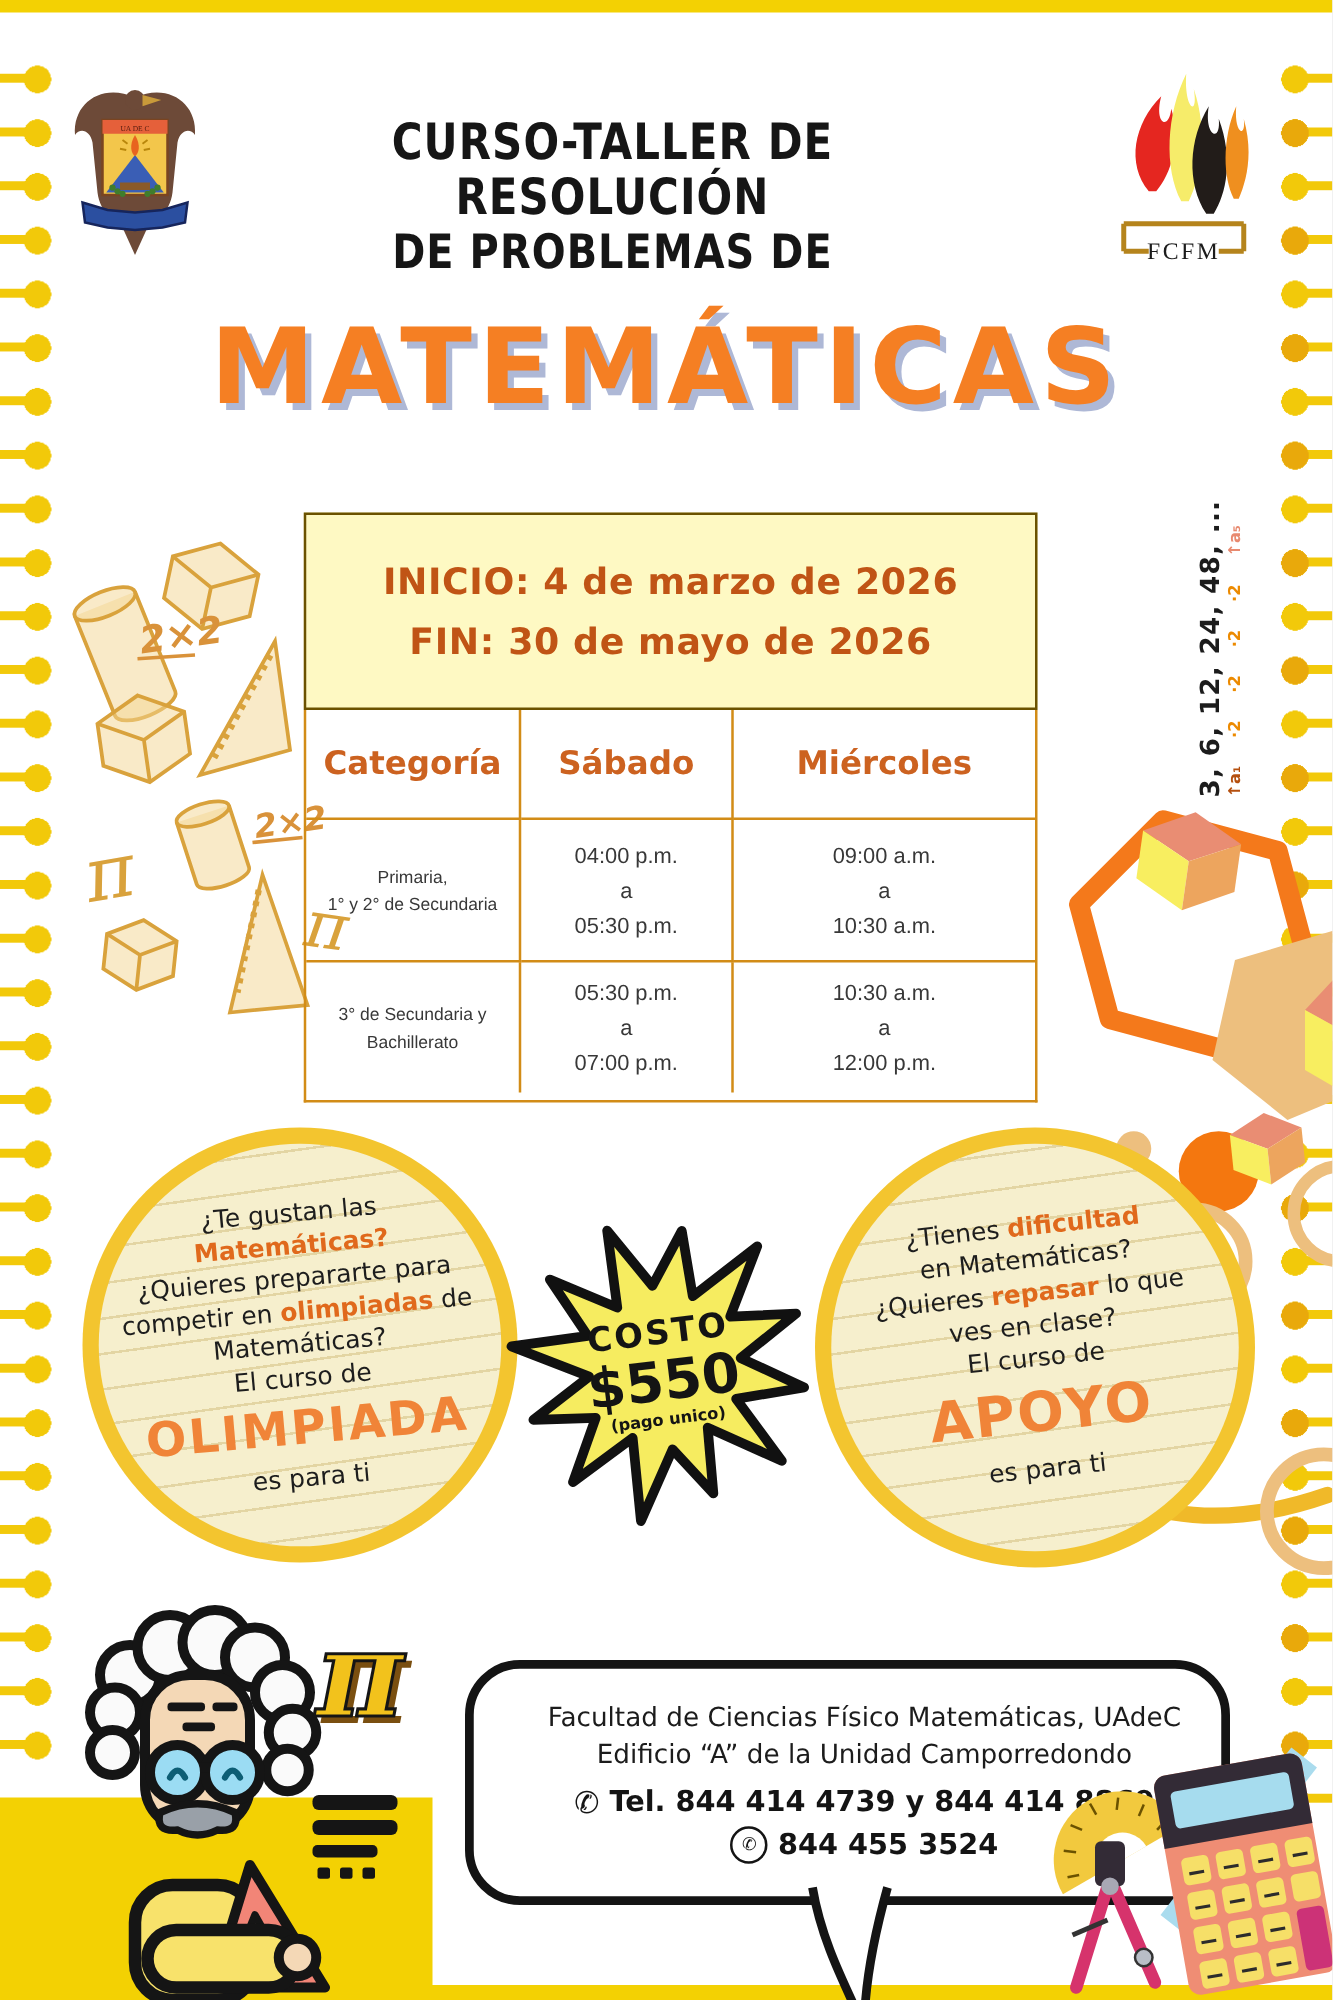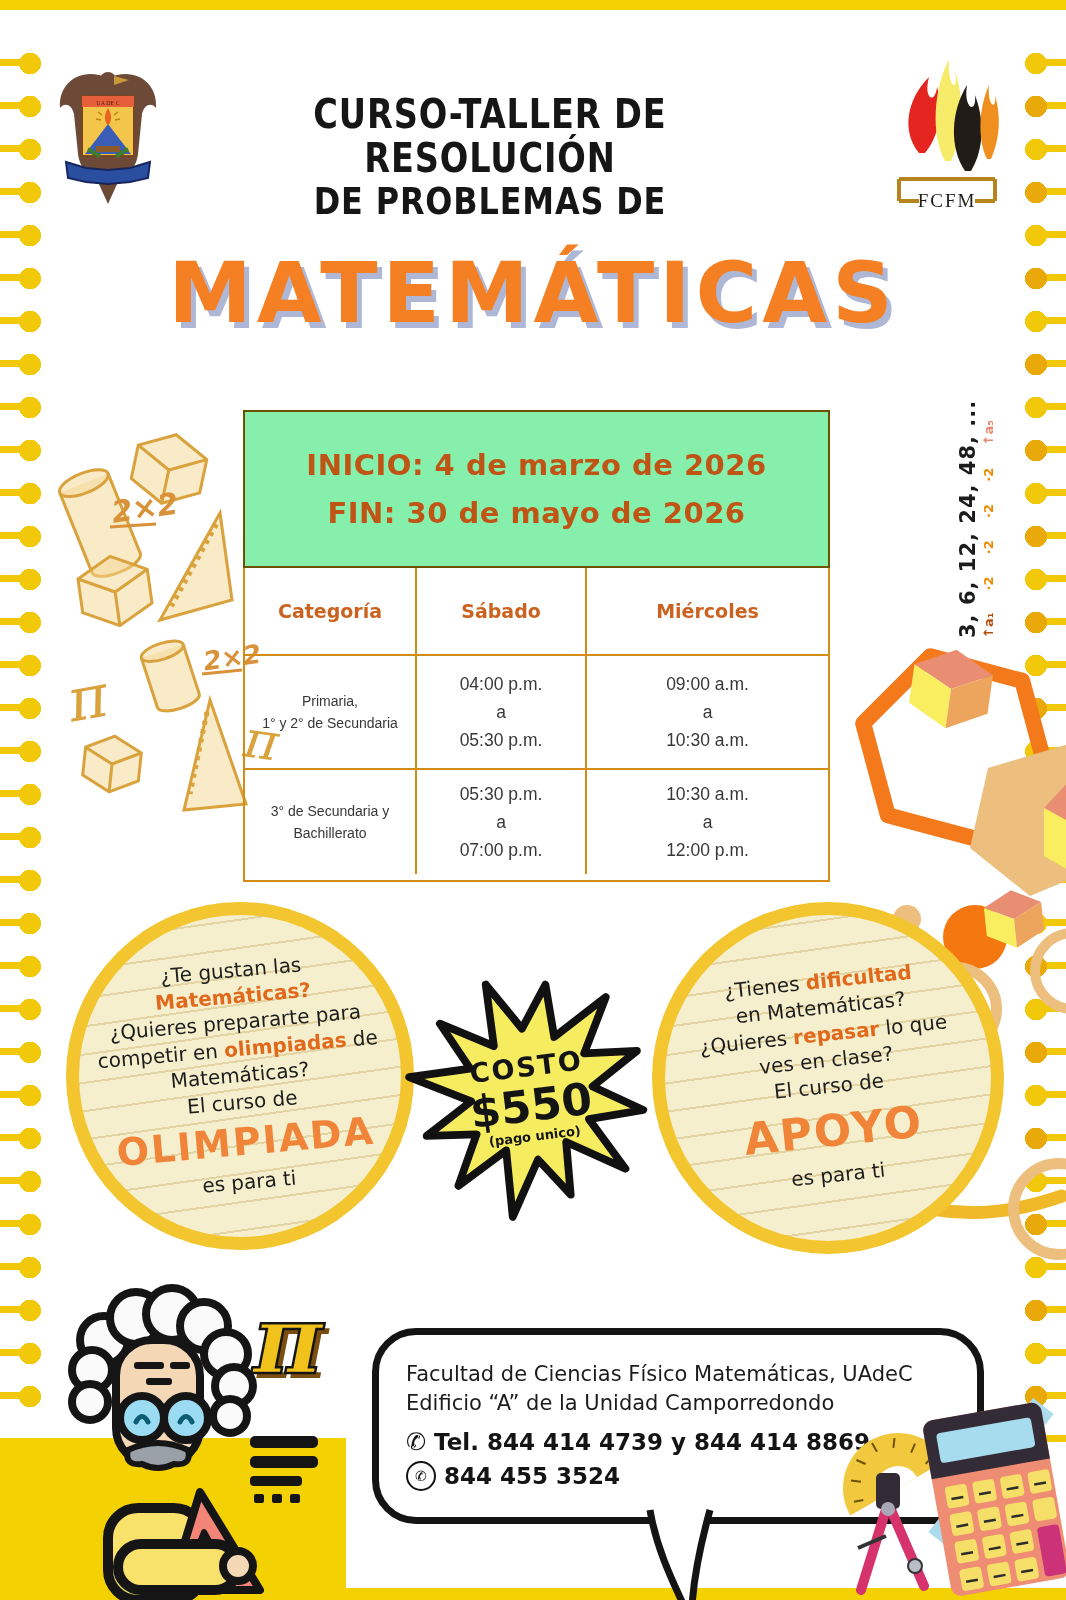--- a/index.html
+++ b/index.html
@@ -28,31 +28,31 @@
   .fcfm{position:absolute;left:893px;top:50px;width:108px;height:160px;}
   .title-block{position:absolute;left:130px;top:92px;width:720px;text-align:center;
     color:#161616;font-weight:700;transform:scaleX(.84);transform-origin:center top;}
   .title-block .t1{font-size:40px;letter-spacing:1px;line-height:1.1;}
   .title-block .t2{font-size:38px;letter-spacing:1px;line-height:1.15;}
   .big-title{position:absolute;left:0;top:244px;width:1066px;text-align:center;
     font-size:84px;font-weight:800;letter-spacing:5px;color:#f57f23;
     text-shadow:5px 6px 0 #aeb8d6;white-space:nowrap;}
   
   .infobox{position:absolute;left:243px;top:410px;width:587px;height:158px;box-sizing:border-box;
-    background:#86efac;border:2px solid #6b5200;display:flex;flex-direction:column;
+    background:#fef9c3;border:2px solid #6b5200;display:flex;flex-direction:column;
     justify-content:center;align-items:center;gap:14px;}
   .infobox div{font-size:29px;font-weight:700;color:#c05415;letter-spacing:.5px;}
   .sched{position:absolute;left:243px;top:568px;width:587px;height:314px;box-sizing:border-box;
     display:grid;grid-template-columns:172px 170px 241px;grid-template-rows:88px 114px 104px;
     border:2px solid #d28c17;border-top:none;}
   .cell{border-right:2px solid #d28c17;border-bottom:2px solid #d28c17;display:flex;
     flex-direction:column;justify-content:center;align-items:center;text-align:center;}
   .cell:nth-child(3n){border-right:none;}
   .cell:nth-last-child(-n+3){border-bottom:none;}
-  .cell.head span{font-size:19px;font-weight:700;color:#cc6220;}
+  .cell.head span{font-size:26px;font-weight:700;color:#cc6220;}
   .cell.body span{font-family:"Liberation Sans",sans-serif;font-size:14px;color:#383838;
     line-height:1.6;white-space:nowrap;}
   .cell.time span{font-size:17.5px;}
   
   .seq{position:absolute;left:916px;top:398px;width:120px;height:250px;}
   .seq-inner{position:absolute;left:-65px;top:95px;width:250px;transform:rotate(-90deg);}
   .seq-num{font-size:21px;font-weight:800;color:#1c1c1c;letter-spacing:1px;white-space:nowrap;}
   .seq-ann{display:flex;justify-content:space-between;width:218px;margin-top:1px;
     font-size:13px;font-weight:700;}
   .seq-ann .a1{color:#b5500f;}
@@ -75,21 +75,21 @@
   
   .burst{position:absolute;left:404px;top:952px;width:252px;height:290px;}
   .burst-text{position:absolute;inset:0;display:flex;flex-direction:column;justify-content:center;
     align-items:center;transform:rotate(-7deg);color:#141414;}
   .burst-text .c1{font-size:27px;font-weight:800;letter-spacing:2px;}
   .burst-text .c2{font-size:44px;font-weight:800;margin-top:-2px;}
   .burst-text .c3{font-size:13px;font-weight:700;margin-top:-2px;}
   
   .bubble{position:absolute;left:372px;top:1328px;width:612px;height:196px;box-sizing:border-box;
     background:#fff;border:7px solid #141414;border-radius:44px;display:flex;flex-direction:column;
-    justify-content:center;gap:5px;z-index:4;padding-left:27px;}
+    justify-content:center;align-items:center;gap:5px;z-index:4;padding-left:27px;}
   .bubble .f1{font-size:21px;color:#1c1c1c;}
   .bubble .f2{font-size:21px;color:#1c1c1c;margin-bottom:8px;}
   .bubble .row{display:flex;align-items:center;gap:8px;font-size:23px;font-weight:700;color:#141414;}
   .phone-glyph{font-size:24px;font-weight:400;}
   .wa-glyph{display:inline-flex;justify-content:center;align-items:center;width:26px;height:26px;
     border:2.5px solid #141414;border-radius:50%;font-size:14px;font-weight:400;}
   .tail{position:absolute;left:640px;top:1516px;width:80px;height:92px;overflow:visible;z-index:5;}
   .tools{position:absolute;left:828px;top:1378px;width:238px;height:222px;overflow:visible;z-index:6;}
   .einstein{position:absolute;left:52px;top:1282px;width:212px;height:318px;z-index:3;}
   .pibars{position:absolute;left:238px;top:1286px;width:100px;height:230px;z-index:3;}

